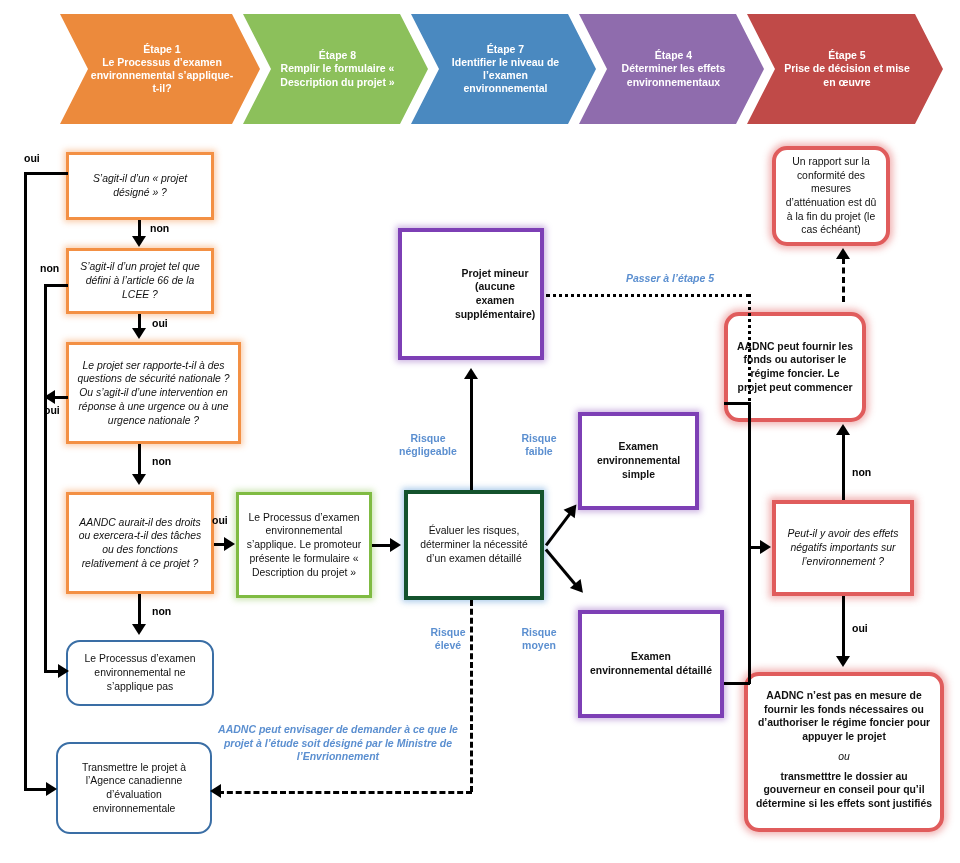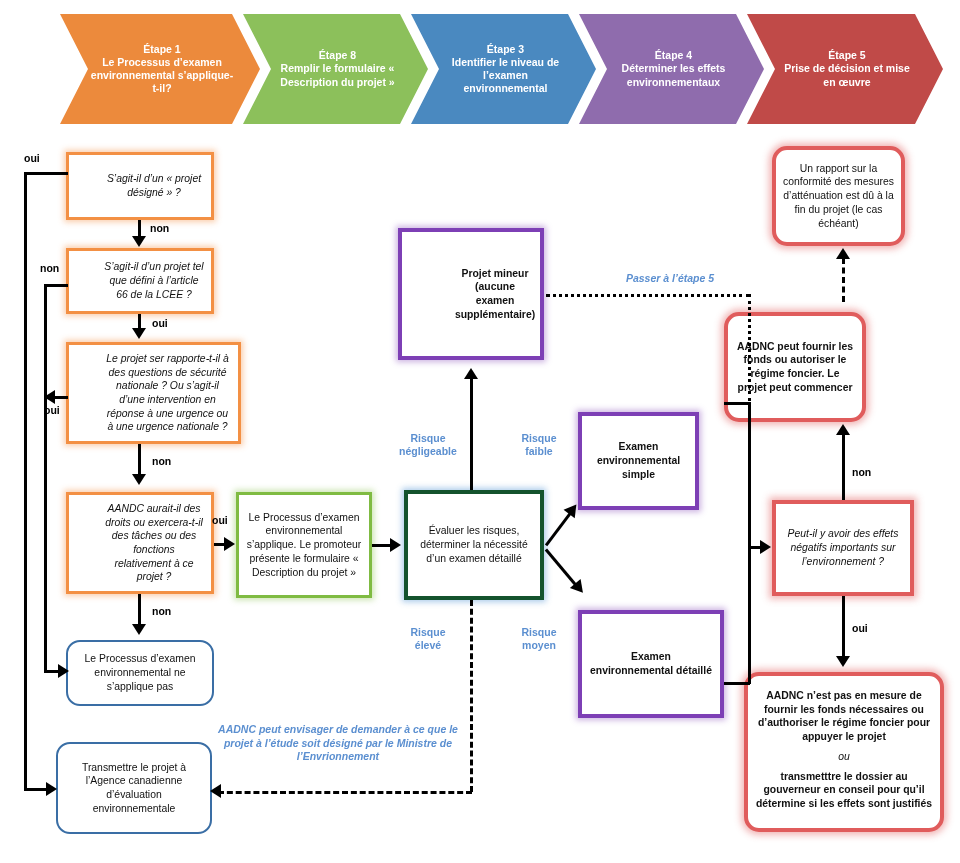--- a/index.html
+++ b/index.html
@@ -16,21 +16,21 @@
   .chev.c2{left:243px;width:185px;background:#8cc05b;}
   .chev.c3{left:411px;width:185px;background:#4a89c0;}
   .chev.c4{left:579px;width:185px;background:#8f6cad;}
   .chev.c5{left:747px;width:196px;background:#c04a48;}
 
   
   .box{position:absolute;display:flex;align-items:center;justify-content:center;text-align:center;
        box-sizing:border-box;background:#fff;font-size:10.4px;line-height:1.32;color:#111;}
   .box .t{display:block;padding:3px 7px;}
 
-  .orange{border:3.5px solid #f39044;box-shadow:0 0 6px 2px rgba(243,144,68,.45);font-style:italic;padding-left:28px;}
+  .orange{border:3.5px solid #f39044;box-shadow:0 0 6px 2px rgba(243,144,68,.45);font-style:italic;}
   .green{border:3.5px solid #7fbb42;box-shadow:0 0 6px 2px rgba(127,187,66,.40);}
   .blue{border:4px solid #14532d;box-shadow:0 0 6px 2px rgba(74,143,208,.45);}
   .purple{border:4px solid #7d3fb5;box-shadow:0 0 6px 2px rgba(125,63,181,.40);font-weight:bold;}
   .red{border:4px solid #e05c5c;box-shadow:0 0 7px 3px rgba(224,92,92,.45);}
   .navy{border:2.5px solid #3a6ea5;border-radius:14px;}
   .rounded{border-radius:15px;}
   .bold{font-weight:bold;}
   .ital{font-style:italic;}
 
   
@@ -65,21 +65,21 @@
 
   <div class="chev c1">
     <span><b>Étape 1</b><br>
     <i style="font-style:normal">Le Processus d’examen environnemental s’applique-t-il?</i></span>
   </div>
   <div class="chev c2">
     <span><b>Étape 8</b><br>
     <i style="font-style:normal">Remplir le formulaire « Description du projet »</i></span>
   </div>
   <div class="chev c3">
-    <span><b>Étape 3</b><br>
+    <span><b>Étape 7</b><br>
     <i style="font-style:normal">Identifier le niveau de l’examen environnemental</i></span>
   </div>
   <div class="chev c4">
     <span><b>Étape 4</b><br>
     <i style="font-style:normal">Déterminer les effets environnementaux</i></span>
   </div>
   <div class="chev c5">
     <span><b>Étape 5</b><br>
     <i style="font-style:normal">Prise de décision et mise en œuvre</i></span>
   </div>
@@ -121,21 +121,21 @@
   </div>
 
   <div class="box purple" style="left:578px;top:364px;width:121px;height:98px;margin-top:48px;">
     <span class="t">Examen environnemental simple</span>
   </div>
 
   <div class="box purple" style="left:578px;top:610px;width:146px;height:108px;">
     <span class="t">Examen environnemental détaillé</span>
   </div>
 
-  <div class="box red rounded" style="left:772px;top:146px;width:133px;height:100px;">
+  <div class="box red rounded" style="left:772px;top:146px;width:118px;height:100px;">
     <span class="t">Un rapport sur la conformité des mesures d’atténuation est dû à la fin du projet (le cas échéant)</span>
   </div>
 
   <div class="box red rounded bold" style="left:724px;top:312px;width:142px;height:110px;">
     <span class="t">AADNC peut fournir les fonds ou autoriser le régime foncier. Le projet peut commencer</span>
   </div>
 
   <div class="box red rounded" style="left:744px;top:672px;width:200px;height:160px;display:block;padding-top:10px;">
     <span class="t bold" style="display:block">AADNC n’est pas en mesure de fournir les fonds nécessaires ou d’authoriser le régime foncier pour appuyer le projet</span>
     <span class="t ital" style="display:block">ou</span>
@@ -201,21 +201,21 @@
   <div class="diag" style="left:546px;top:548px;width:48px;transform:rotate(50deg);">
     <span class="head"></span>
   </div>
   <div class="bl2" style="left:510px;top:626px;width:58px;">
     <span>Risque moyen</span>
   </div>
 
   <div class="dashed-v" style="left:470px;top:600px;height:192px;"></div>
   <div class="dashed-h" style="left:218px;top:791px;width:254px;"></div>
   <div class="arr arr-l" style="left:210px;top:784px;"></div>
-  <div class="bl2" style="left:398px;top:626px;width:60px;">
+  <div class="bl2" style="left:418px;top:626px;width:60px;">
     <span>Risque élevé</span>
   </div>
   <div class="bl" style="left:218px;top:723px;width:240px;">
     <span>AADNC peut envisager de demander à ce que le projet à l’étude soit désigné par le Ministre de l’Envrionnement</span>
   </div>
 
   <div class="dot-h" style="left:546px;top:294px;width:204px;"></div>
   <div class="dot-v" style="left:748px;top:294px;height:107px;"></div>
   <div class="bl" style="left:610px;top:272px;width:120px;">
     <span>Passer à l’étape 5</span>

